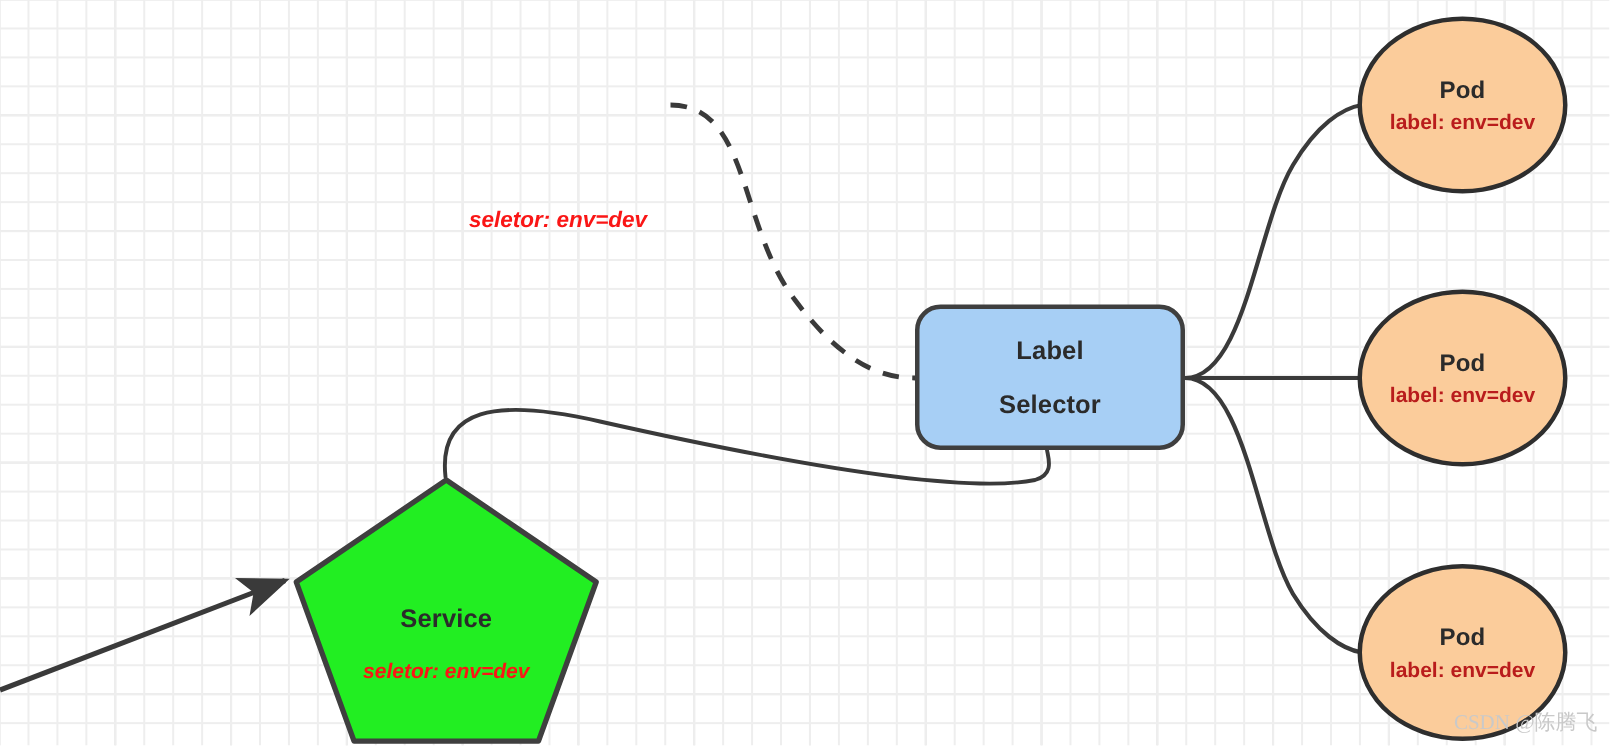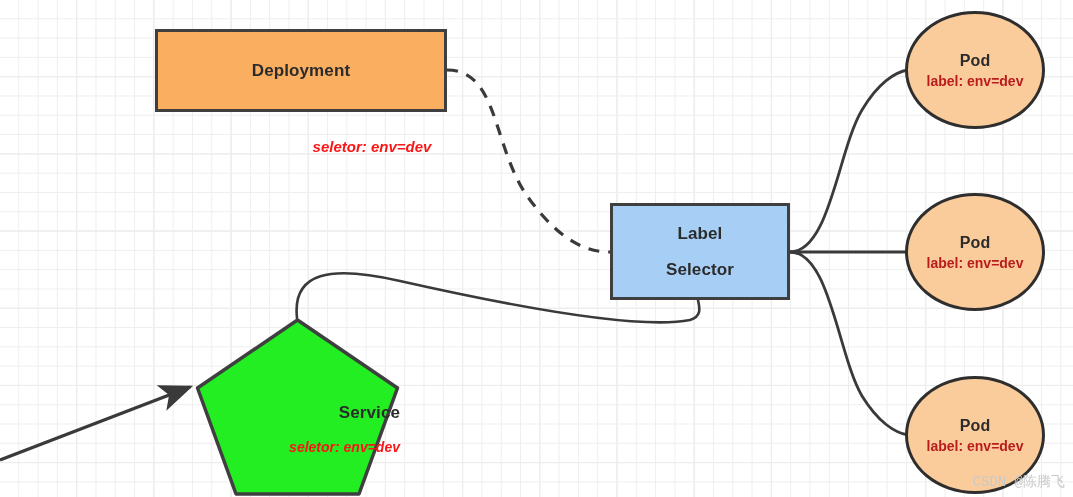--- a/index.html
+++ b/index.html
@@ -79,21 +79,21 @@
     white-space: nowrap;
   }
   
   #label-selector-node {
     left: 610px;
     top: 203px;
     width: 180px;
     height: 97px;
     background: #A7CFF5;
     border: 3px solid #3F3F3F;
-    border-radius: 0;
+    border-radius: 17px;
     gap: 16px;
   }
   #label-selector-node .node-title { font-size: 17px; }
   
   .pod-node {
     width: 140px;
     height: 118px;
     background: #FBCC9B;
     border: 3px solid #2e2e2e;
     border-radius: 50%;
@@ -108,21 +108,20 @@
   #pod-node-3 { top: 376px; }
   
   #service-node {
     left: 195px;
     top: 318px;
     width: 205px;
     height: 179px;
     padding-top: 42px;
     box-sizing: border-box;
     gap: 16px;
-    align-items: flex-end;
   }
   #service-shape {
     position: absolute;
     left: 0;
     top: 0;
     width: 205px;
     height: 179px;
   }
   #service-node .node-title {
     position: relative;
@@ -134,21 +133,21 @@
     font-style: italic;
     color: #fa1616;
   }
   
   #watermark {
     position: absolute;
     right: 8px;
     bottom: 6px;
     color: #c9c9c9;
     font-size: 14px;
-    font-family: Liberation Mono, monospace;
+    font-family: Liberation Serif, serif;
     white-space: nowrap;
     margin-left: 40px;
   }
 </style>
 </head>
 <body>
 
 <div id="canvas">
 
   <svg id="edges" viewBox="0 0 1073 497" xmlns="http://www.w3.org/2000/svg">
@@ -164,23 +163,20 @@
 
     <path d="M790,252 C 830,252 838,150 862,110 C 878,83 895,72 908,70" fill="none" stroke="#3a3a3a" stroke-width="2.8" stroke-linecap="round"></path>
 
     <path d="M790,252 L 906,252" fill="none" stroke="#3a3a3a" stroke-width="2.8" stroke-linecap="round"></path>
 
     <path d="M790,252 C 830,252 838,355 862,396 C 878,422 895,433 908,435" fill="none" stroke="#3a3a3a" stroke-width="2.8" stroke-linecap="round"></path>
 
     <path d="M0,460 L 190,387" fill="none" stroke="#3a3a3a" stroke-width="3.4" marker-end="url(#arrowhead)"></path>
   </svg>
 
-  <div class="node" id="deployment-node">
-    <span class="node-title">Deployment</span>
-  </div>
 
   <div id="deployment-selector-label">seletor:  env=dev</div>
 
   <div class="node" id="label-selector-node">
     <span class="node-title">Label</span>
     <span class="node-title">Selector</span>
   </div>
 
   <div class="node" id="service-node">
     <svg id="service-shape" viewBox="0 0 205 179" xmlns="http://www.w3.org/2000/svg">

